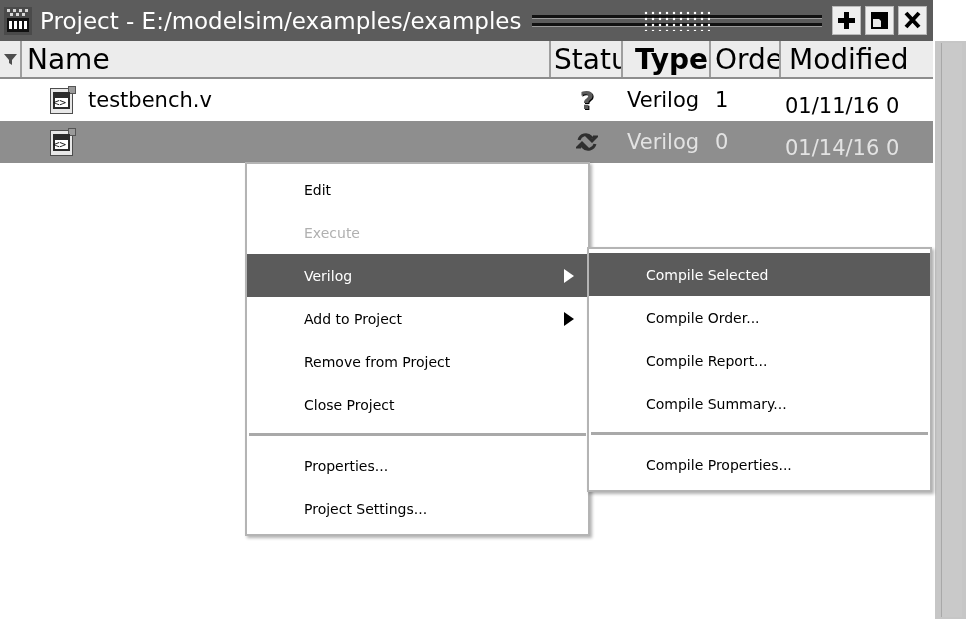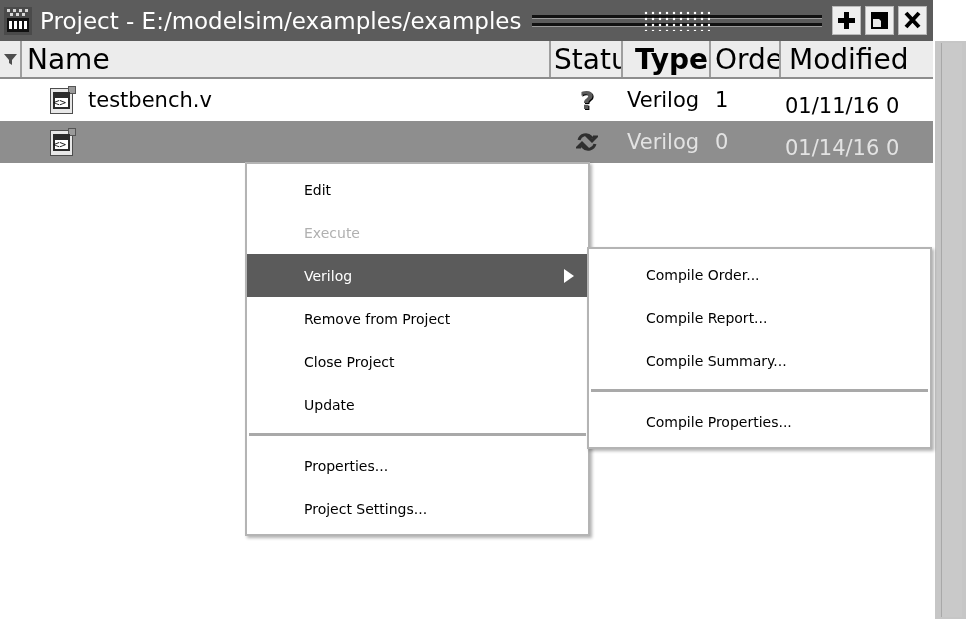--- a/index.html
+++ b/index.html
@@ -420,38 +420,42 @@
       <span>Edit</span>
     </div>
     <div class="mi disabled">
       <span>Execute</span>
     </div>
     <div class="mi highlight">
       <span>Verilog</span>
       <span class="arrow"></span>
     </div>
     <div class="mi">
+      <span>Add to Project</span>
+      <span class="arrow"></span>
+    </div>
+    <div class="mi">
       <span>Remove from Project</span>
     </div>
     <div class="mi">
       <span>Close Project</span>
     </div>
-    <div class="mi">
-      <span>Update</span>
-    </div>
     <div class="msep"></div>
     <div class="mi">
       <span>Properties...</span>
     </div>
     <div class="mi">
       <span>Project Settings...</span>
     </div>
   </div>
 
   <div class="menu" id="submenu">
+    <div class="mi highlight">
+      <span>Compile Selected</span>
+    </div>
     <div class="mi">
       <span>Compile Order...</span>
     </div>
     <div class="mi">
       <span>Compile Report...</span>
     </div>
     <div class="mi">
       <span>Compile Summary...</span>
     </div>
     <div class="msep"></div>

